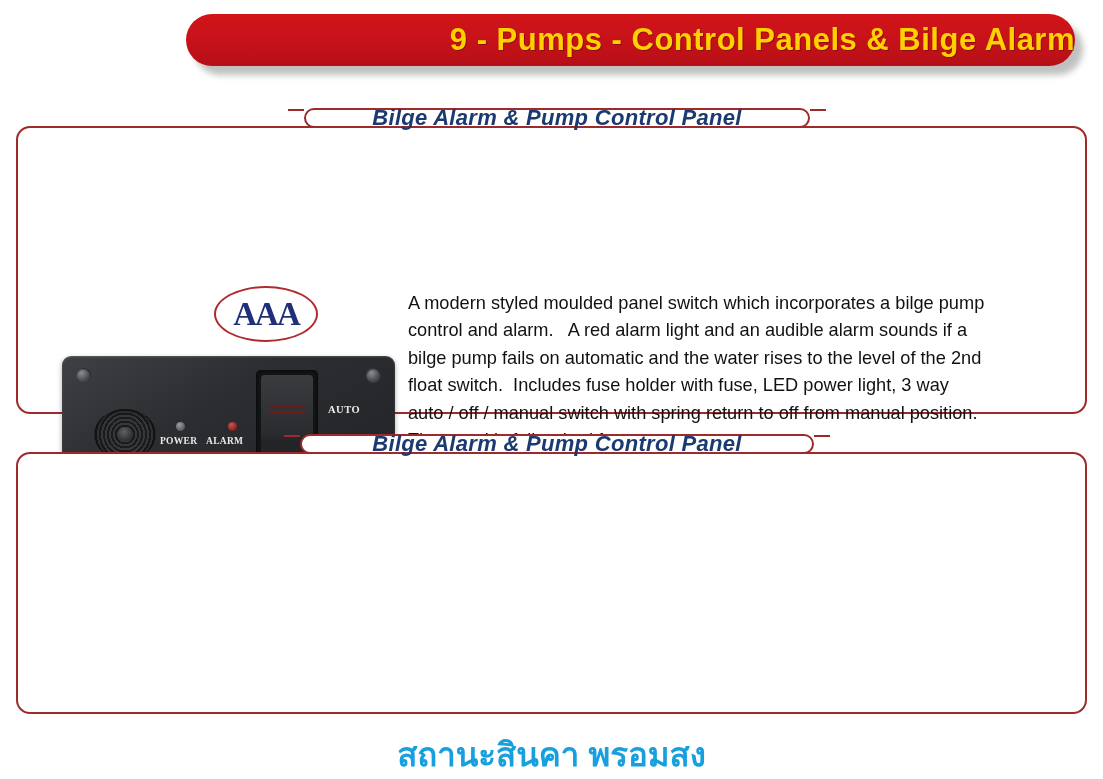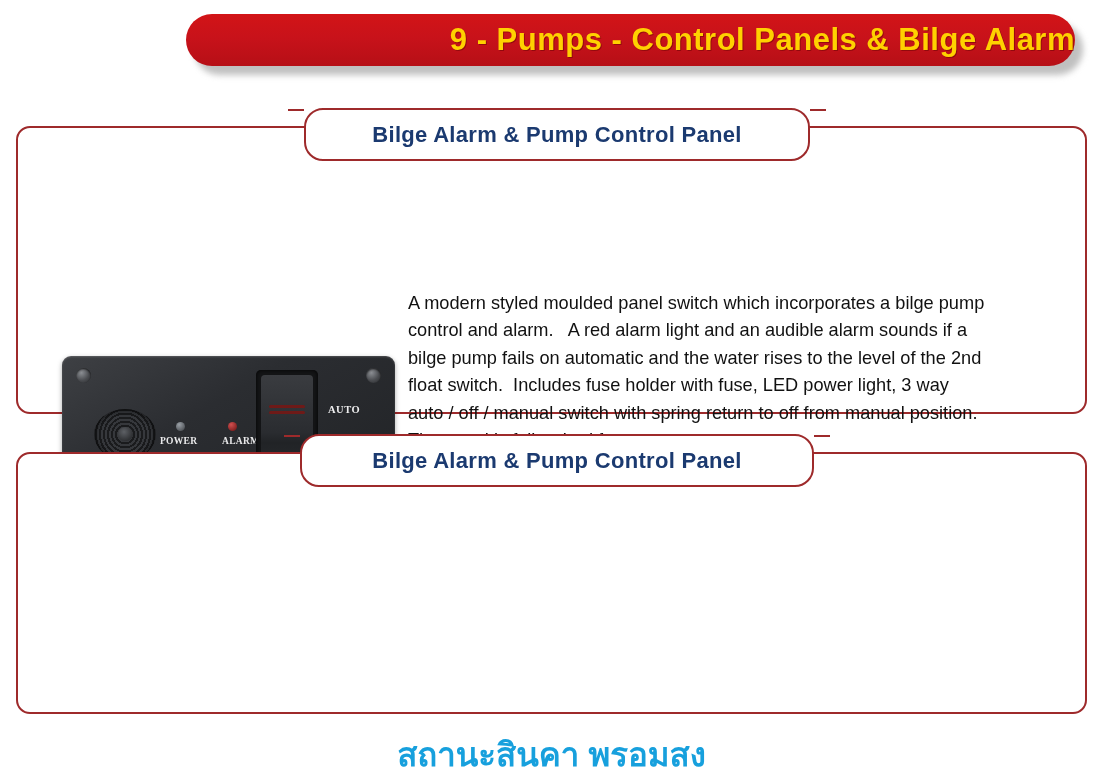--- a/index.html
+++ b/index.html
@@ -43,27 +43,28 @@
     border-radius: 14px;
     background: #fff;
   }
   #card-1 { left: 16px; top: 126px; width: 1071px; height: 288px; }
   #card-2 { left: 16px; top: 452px; width: 1071px; height: 262px; }
 
   
   .card-header {
     position: absolute;
     top: -20px;
-    height: 53px;
+    height: 20px;
     border: 2px solid #9e2a2b;
     border-radius: 19px;
     background: #ffffff;
     display: flex; align-items: center; justify-content: center;
     padding: 0 22px;
     z-index: 5;
+    font-style: italic;
   }
   #card-1 .card-header { left: 286px; width: 506px; }
   #card-2 .card-header { left: 282px; width: 514px; }
   .card-header-text {
     color: #1b3a70;
     font-weight: bold;
     font-size: 22px;
     white-space: nowrap;
     letter-spacing: 0.3px;
   }
@@ -228,38 +229,42 @@
       <div class="screw" style="left:14px;bottom:12px;"></div>
       <div class="screw" style="right:14px;bottom:12px;"></div>
 
 
       <div class="buzzer"></div>
 
       <div class="led" style="left:114px;top:66px;background:radial-gradient(circle at 35% 30%,#9aa0a6,#3c3f44);"></div>
       <div class="led-sm-label" style="left:98px;top:80px;">POWER</div>
 
       <div class="led" style="left:166px;top:66px;background:radial-gradient(circle at 35% 30%,#d05050,#6a1111);"></div>
-      <div class="led-sm-label" style="left:160px;top:80px;">ALARM</div>
+      <div class="led-sm-label" style="left:144px;top:80px;">ALARM</div>
 
       <div class="fuse-cap"></div>
 
       <div class="rocker-frame">
         <div class="rocker">
           <div class="rocker-line" style="top:30px;"></div>
           <div class="rocker-line" style="top:36px;"></div>
           <div class="rocker-line" style="top:88px;opacity:0.6;"></div>
         </div>
       </div>
 
       <div class="sw-label" style="left:266px;top:33px;">AUTO</div>
       <div class="sw-label" style="left:266px;top:73px;">OFF</div>
       <div class="sw-label" style="left:266px;top:113px;">MAN.</div>
     </div>
 
 
+    <div class="aaa-logo" id="aaa-1">
+      <div class="aaa-oval"></div>
+      <div class="aaa-text">AAA</div>
+    </div>
 
     <div class="desc" id="desc-1">A modern styled moulded panel switch which incorporates a bilge pump
 control and alarm.   A red alarm light and an audible alarm sounds if a
 bilge pump fails on automatic and the water rises to the level of the 2nd
 float switch.  Includes fuse holder with fuse, LED power light, 3 way
 auto / off / manual switch with spring return to off from manual position.
 The panel is fully wired for use.
 The bilge alarm must be used in conjunction with 2 float switches and 1
 pump (purchase all separately).  12 volt only.    Panel size : 115 x 63mm</div>
 

